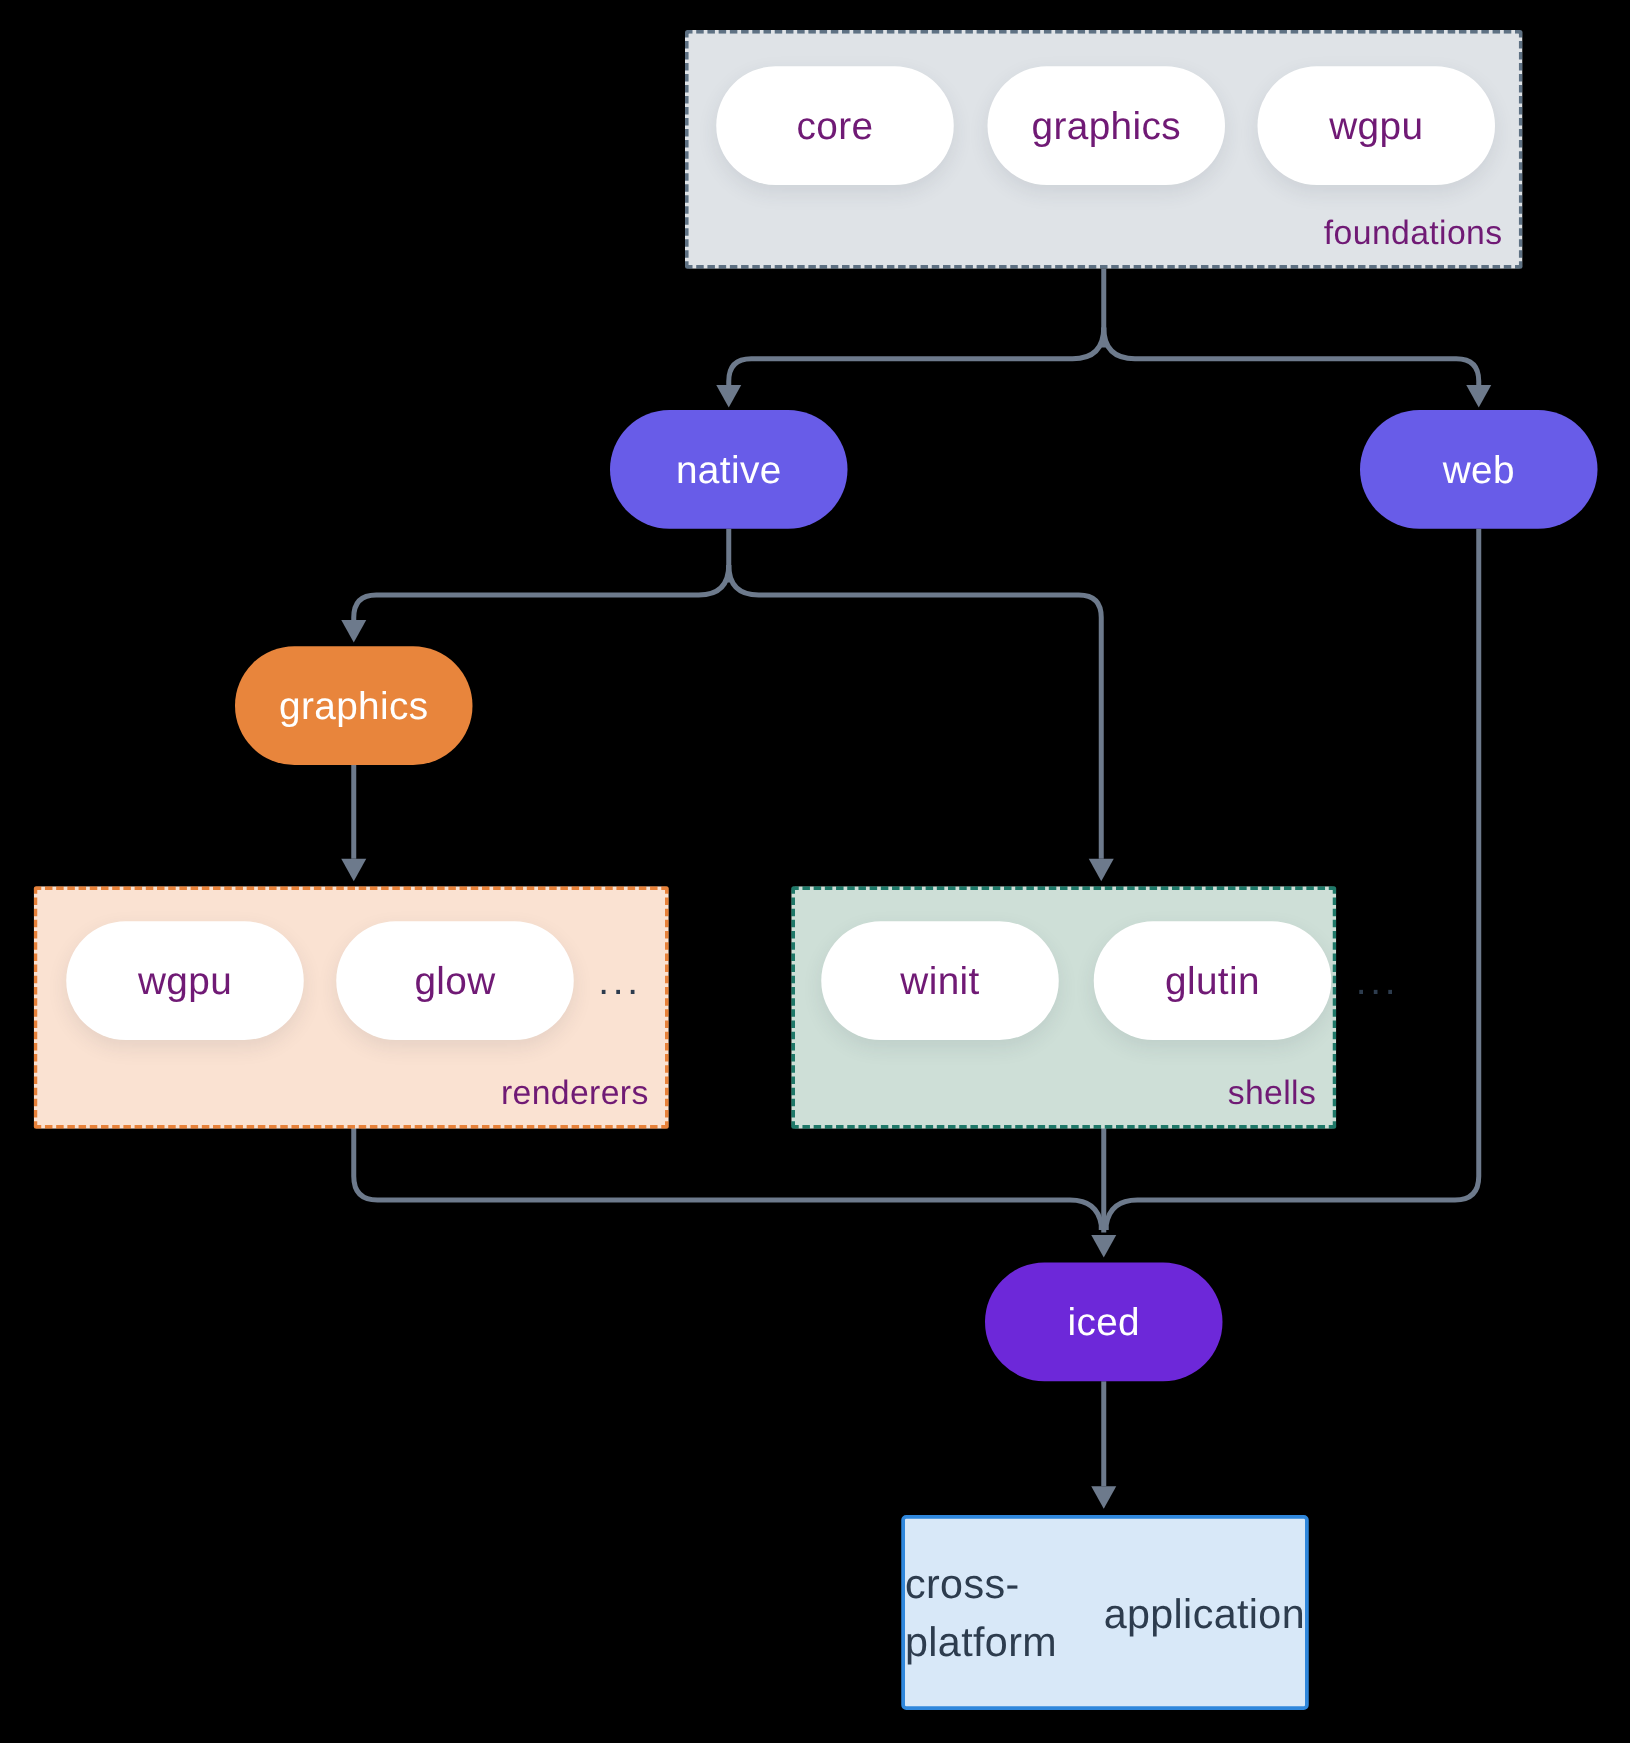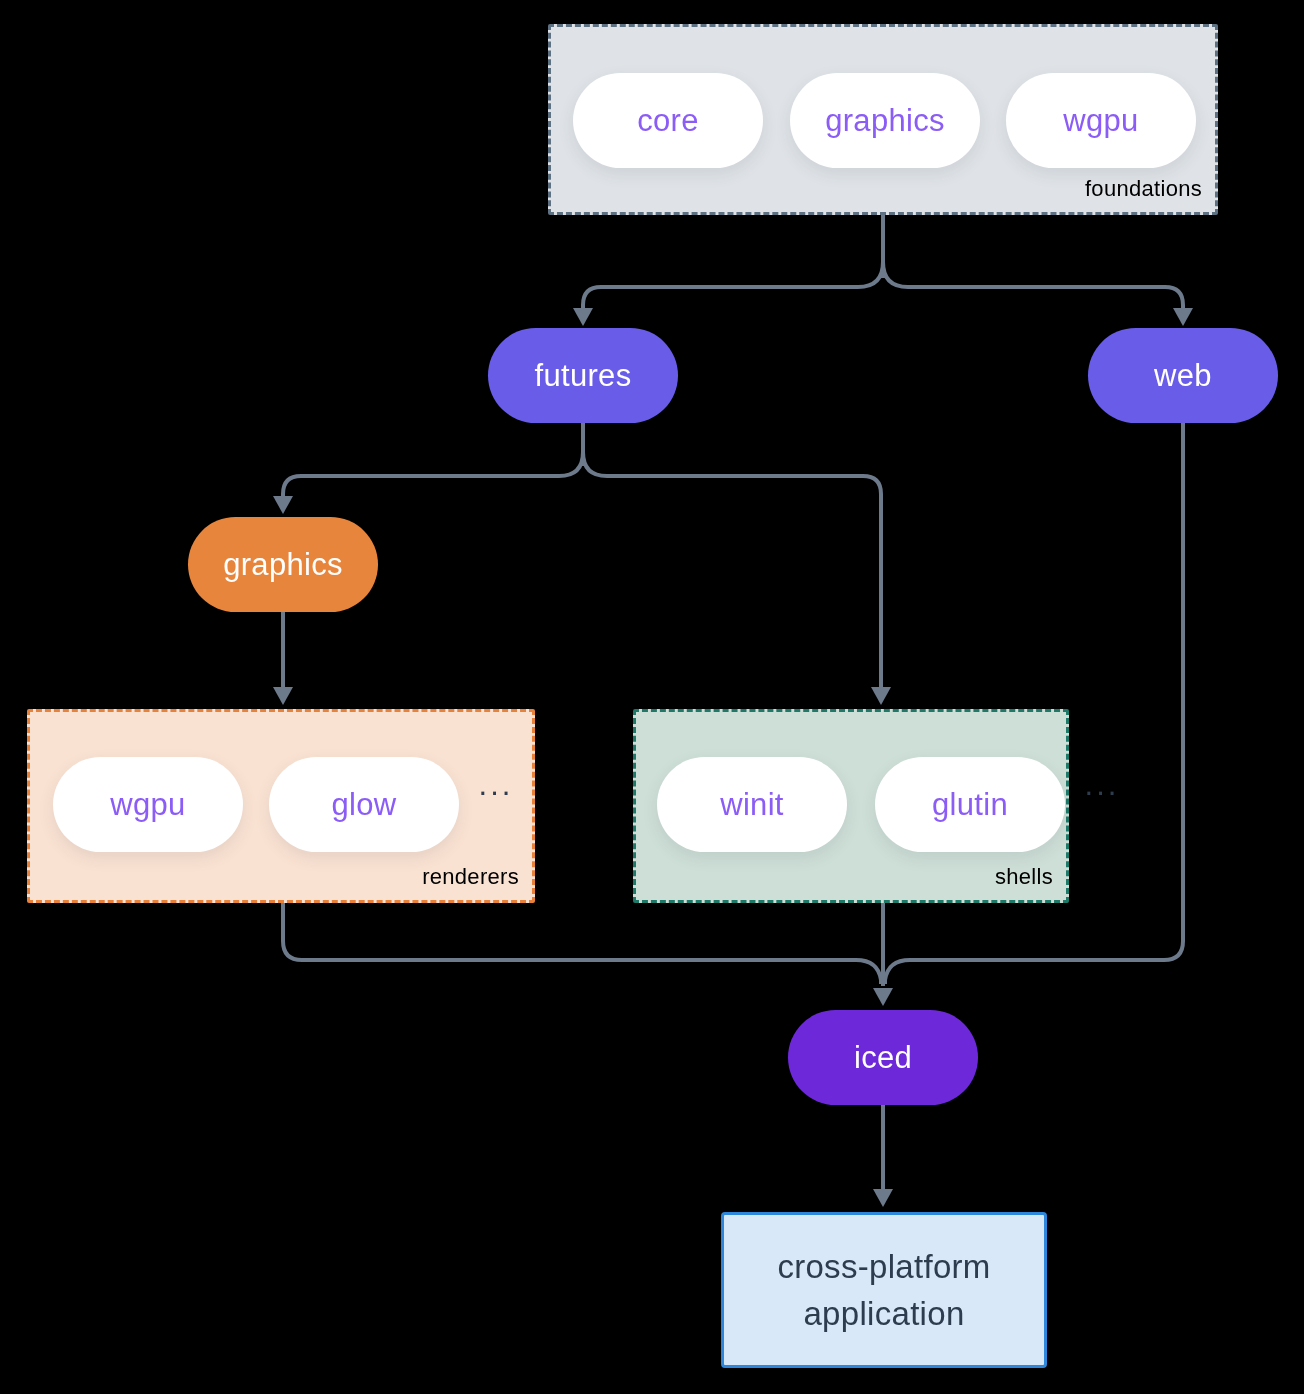--- a/index.html
+++ b/index.html
@@ -39,23 +39,22 @@
     display: flex;
     align-items: center;
     justify-content: center;
     font-size: 31px;
     letter-spacing: 0.3px;
     white-space: nowrap;
     box-sizing: border-box;
   }
   .pill.white {
     background: #FFFFFF;
-    color: #8b5cf6;
+    color: #701a75;
     box-shadow: 0 6px 16px rgba(45,60,78,0.10);
-    margin-top: 20px;
   }
   .pill.purple { background: #685CE8; color: #FFFFFF; }
   .pill.orange { background: #E8853C; color: #FFFFFF; }
   .pill.blue   { background: #6d28d9; color: #FFFFFF; }
 
   .group {
     position: absolute;
     box-sizing: border-box;
     border-radius: 2px;
   }
@@ -73,22 +72,22 @@
     left: 633px; top: 709px; width: 436px; height: 194px;
     background: #CEDFD7;
     border: 3px dashed #1F7969;
   }
   .group .pill { top: 25px; }
   .group.foundations .pill { top: 26px; }
   .group-label {
     position: absolute;
     right: 13px;
     bottom: 10px;
-    font-size: 22px;
-    color: #000000;
+    font-size: 27px;
+    color: #701a75;
     letter-spacing: 0.3px;
   }
   .ellipsis {
     position: absolute;
     left: 430px;
     top: 25px;
     width: 72px;
     height: 95px;
     line-height: 95px;
     text-align: center;
@@ -111,21 +110,21 @@
 
   .app-box {
     position: absolute;
     left: 721px; top: 1212px;
     width: 326px; height: 156px;
     box-sizing: border-box;
     background: #D8E8F8;
     border: 3px solid #2F87DC;
     border-radius: 4px;
     display: flex;
-    flex-direction: column;
+    flex-direction: row;
     align-items: center;
     justify-content: center;
     color: #2D3C4E;
     font-size: 33px;
     line-height: 47px;
     letter-spacing: 0.3px;
   }
 </style>
 </head>
 <body>
@@ -158,21 +157,21 @@
     <path class="arrowhead" d="M 873 1189 L 893 1189 L 883 1207 Z"></path>
   </svg>
 
   <div class="group foundations">
     <div class="pill white p1">core</div>
     <div class="pill white p2">graphics</div>
     <div class="pill white p3">wgpu</div>
     <div class="group-label">foundations</div>
   </div>
 
-  <div class="pill purple" id="node-native">futures</div>
+  <div class="pill purple" id="node-native">native</div>
   <div class="pill purple" id="node-web">web</div>
 
   <div class="pill orange" id="node-graphics">graphics</div>
 
   <div class="group renderers">
     <div class="pill white rp1">wgpu</div>
     <div class="pill white rp2">glow</div>
     <div class="ellipsis">...</div>
     <div class="group-label">renderers</div>
   </div>

